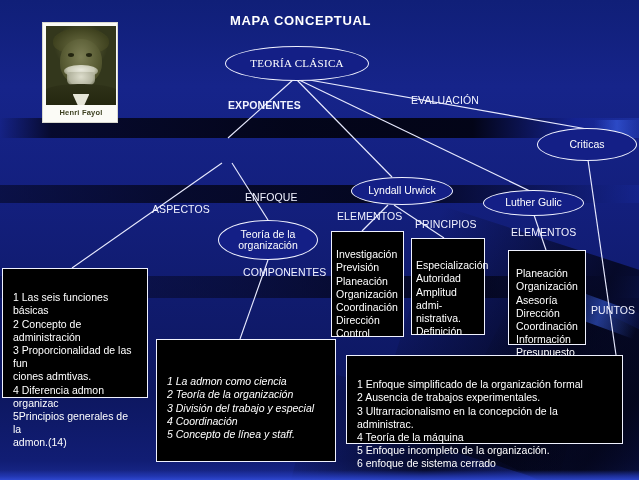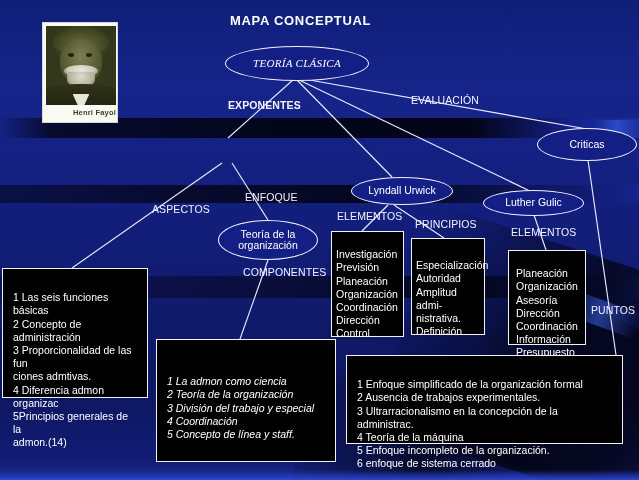--- a/index.html
+++ b/index.html
@@ -129,21 +129,21 @@
     background: linear-gradient(180deg, #2f3219 0%, #24270f 100%);
     border-radius: 46% 46% 0 0;
   }
   .portrait-img .collar {
     position: absolute; left: 38%; bottom: 0; width: 24%; height: 14%;
     background: #e6e6d8;
     clip-path: polygon(0 0, 100% 0, 70% 100%, 30% 100%);
   }
   .portrait-cap {
     width: 70px;
-    text-align: right;
+    text-align: center;
     font-family: "Liberation Sans", sans-serif;
     font-size: 7.5px;
     font-weight: bold;
     color: #3c4020;
     line-height: 16px;
     letter-spacing: .2px;
   }
 
   
   .slide-title {
@@ -174,21 +174,20 @@
     align-items: center;
     justify-content: center;
     text-align: center;
     color: #ffffff;
     line-height: 1.05;
   }
   .node.serif {
     font-family: "Liberation Serif", serif;
     font-size: 11px;
     letter-spacing: .3px;
-    font-style: italic;
   }
   .node.sans { font-size: 10.5px; }
 
   
   .box {
     position: absolute;
     box-sizing: border-box;
     border: 1.2px solid #f0f2ff;
     background: #000000;
     color: #ffffff;

